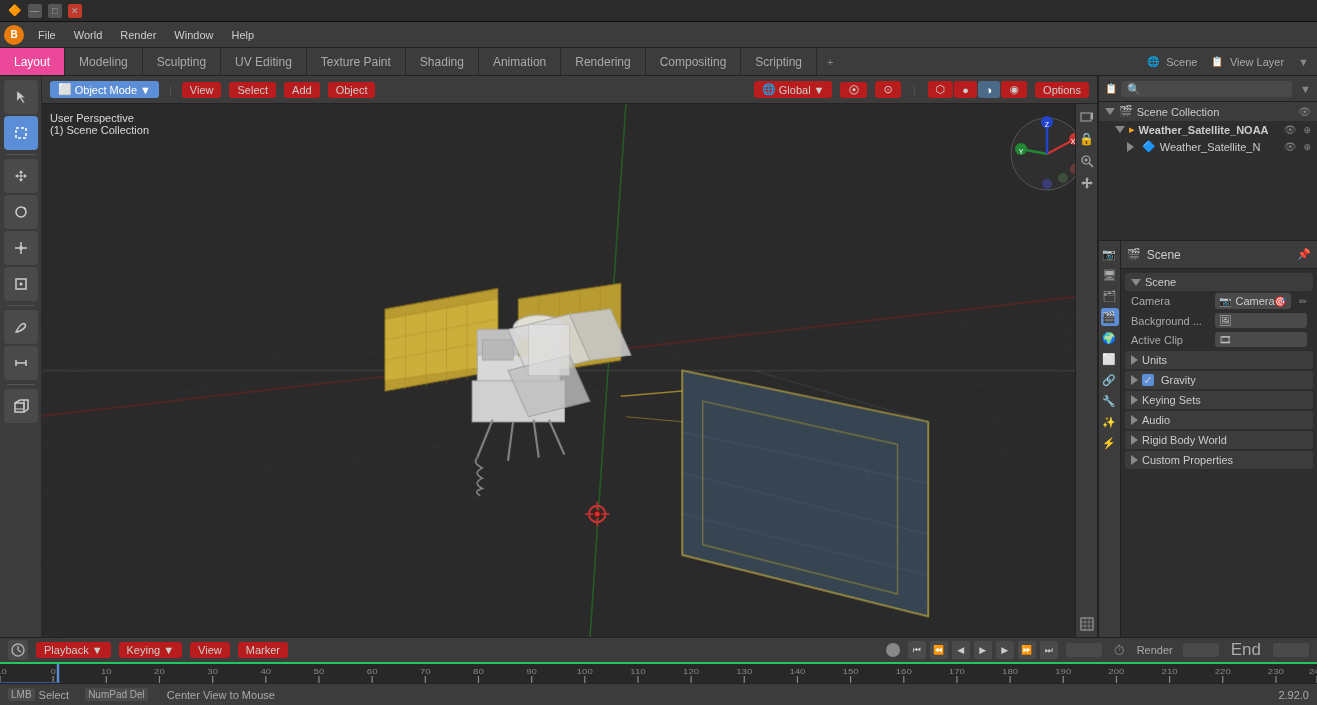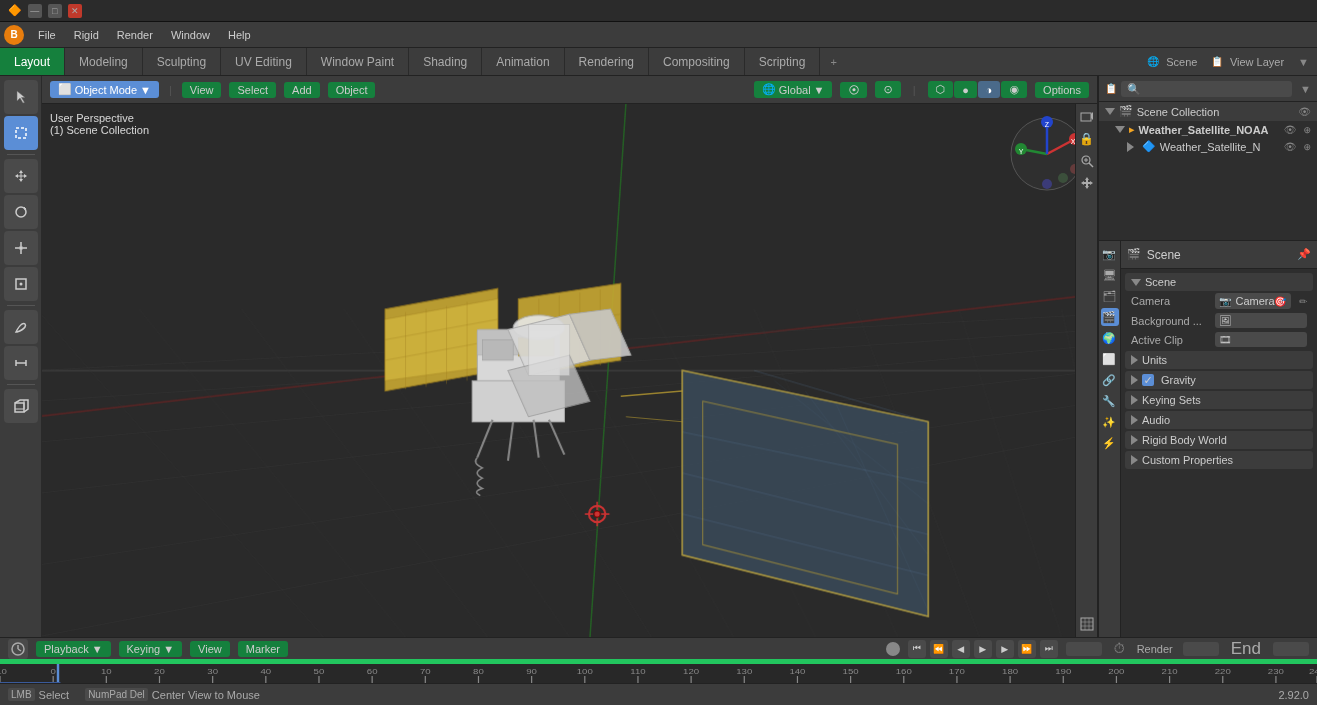--- a/index.html
+++ b/index.html
@@ -12,35 +12,35 @@
     #titlebar .win-btn { width: 14px; height: 14px; background: #555; border-radius: 2px; cursor: pointer; display: flex; align-items: center; justify-content: center; font-size: 9px; }
 
     
     #menubar { height: 26px; background: #3c3c3c; display: flex; align-items: center; padding: 0 4px; gap: 2px; border-bottom: 1px solid #222; }
     #menubar .blender-logo { width: 20px; height: 20px; background: #e87d0d; border-radius: 50%; display: flex; align-items: center; justify-content: center; font-size: 10px; font-weight: bold; color: white; margin-right: 4px; }
     #menubar .menu-item { padding: 2px 8px; cursor: pointer; border-radius: 3px; color: #ccc; font-size: 11px; }
 
     
     #workspace-tabs { height: 28px; background: #3c3c3c; display: flex; align-items: stretch; border-bottom: 1px solid #222; }
     #workspace-tabs .tab { padding: 0 14px; display: flex; align-items: center; cursor: pointer; font-size: 12px; color: #aaa; border-right: 1px solid #2a2a2a; }
-    #workspace-tabs .tab.active { background: #15803d; color: #fff; }
+    #workspace-tabs .tab.active { background: #ec4899; color: #fff; }
     #workspace-tabs .tab-add { padding: 0 10px; display: flex; align-items: center; color: #888; cursor: pointer; }
     #workspace-tabs .tab-spacer { flex: 1; background: #3c3c3c; }
     #workspace-tabs .scene-section { display: flex; align-items: center; padding: 0 8px; gap: 6px; color: #aaa; font-size: 11px; }
 
     
     #left-toolbar { width: 42px; background: #3c3c3c; display: flex; flex-direction: column; align-items: center; padding: 4px 0; gap: 2px; border-right: 1px solid #2a2a2a; }
     .tool-btn { width: 34px; height: 34px; background: #4a4a4a; border-radius: 4px; display: flex; align-items: center; justify-content: center; cursor: pointer; color: #ccc; font-size: 14px; }
     .tool-btn.active { background: #5b8ed6; color: white; }
     .tool-separator { width: 28px; height: 1px; background: #555; margin: 2px 0; }
 
     
     #viewport { flex: 1; background: #282828; position: relative; overflow: hidden; }
     #viewport-header { height: 28px; background: #3c3c3c; display: flex; align-items: center; padding: 0 8px; gap: 8px; border-bottom: 1px solid #222; }
-    .vp-btn { padding: 2px 8px; background: #15803d; border-radius: 3px; cursor: pointer; font-size: 11px; color: #ccc; display: flex; align-items: center; gap: 3px; }
+    .vp-btn { padding: 2px 8px; background: #b91c1c; border-radius: 3px; cursor: pointer; font-size: 11px; color: #ccc; display: flex; align-items: center; gap: 3px; }
     .vp-btn.active { background: #5b8ed6; color: white; }
 
     #viewport-canvas { position: relative; width: 100%; height: calc(100% - 28px); background: #4c1d95; overflow: hidden; }
 
     
     #nav-gizmo { position: absolute; top: 10px; right: 10px; width: 80px; height: 80px; }
 
     
     #viewport-info { position: absolute; top: 8px; left: 8px; background: transparent; }
     #viewport-info .info-line { color: #fff; font-size: 11px; opacity: 0.8; }
@@ -62,21 +62,21 @@
     .props-label { color: #aaa; min-width: 80px; }
     .props-field { flex: 1; background: #4a4a4a; border-radius: 3px; padding: 2px 4px; color: #ccc; display: flex; align-items: center; justify-content: space-between; cursor: pointer; font-size: 11px; }
     .triangle-right { display: inline-block; width: 0; height: 0; border-top: 5px solid transparent; border-bottom: 5px solid transparent; border-left: 7px solid #888; }
     .triangle-down { display: inline-block; width: 0; height: 0; border-left: 5px solid transparent; border-right: 5px solid transparent; border-top: 7px solid #888; }
     #outliner-header { height: 26px; background: #3c3c3c; display: flex; align-items: center; padding: 0 6px; gap: 4px; border-bottom: 1px solid #222; }
 
     .outline-item { display: flex; align-items: center; padding: 2px 6px; cursor: pointer; gap: 4px; }
 
     
     #timeline { height: 46px; background: #3c3c3c; border-top: 1px solid #222; display: flex; flex-direction: column; }
-    #timeline-header { height: 26px; background: #3c3c3c; display: flex; align-items: center; padding: 0 8px; gap: 8px; border-bottom: 5px solid #22c55e; }
+    #timeline-header { height: 26px; background: #3c3c3c; display: flex; align-items: center; padding: 0 8px; gap: 8px; border-bottom: 2px solid #22c55e; }
     #timeline-body { flex: 1; background: #282828; position: relative; overflow: hidden; }
 
     
     #statusbar { height: 22px; background: #3c3c3c; display: flex; align-items: center; padding: 0 8px; gap: 16px; border-top: 1px solid #222; font-size: 11px; color: #aaa; }
 
     
     #scene-svg { position: absolute; top: 0; left: 0; width: 100%; height: 100%; }
     .eye-icon { font-size: 10px; color: #888; cursor: pointer; }
 
     
@@ -99,32 +99,32 @@
   <div class="win-controls">
     <div class="win-btn">—</div>
     <div class="win-btn">□</div>
     <div class="win-btn" style="background:#c0392b;">✕</div>
   </div>
 </div>
 
 <div id="menubar">
   <div class="blender-logo">B</div>
   <span class="menu-item">File</span>
-  <span class="menu-item">Rigid</span>
+  <span class="menu-item">World</span>
   <span class="menu-item">Render</span>
   <span class="menu-item">Window</span>
   <span class="menu-item">Help</span>
 </div>
 
 <div id="workspace-tabs">
   <div class="tab active">Layout</div>
   <div class="tab">Modeling</div>
   <div class="tab">Sculpting</div>
   <div class="tab">UV Editing</div>
-  <div class="tab">Window Paint</div>
+  <div class="tab">Texture Paint</div>
   <div class="tab">Shading</div>
   <div class="tab">Animation</div>
   <div class="tab">Rendering</div>
   <div class="tab">Compositing</div>
   <div class="tab">Scripting</div>
   <div class="tab-add">+</div>
   <div class="tab-spacer"></div>
   <div class="scene-section">
     <span style="font-size:10px; color:#888;">🌐</span>
     <span style="cursor:pointer;">Scene</span>
@@ -655,19 +655,19 @@
       <rect x="0" y="18" width="50" height="2" fill="#3a5a9a"></rect>
     </svg>
   </div>
 </div>
 
 <div id="statusbar">
   <div style="display:flex; align-items:center; gap:4px;">
     <span style="font-size:10px; background:#4a4a4a; border-radius:2px; padding:1px 3px;">LMB</span>
     <span>Select</span>
   </div>
-  <div style="display:flex; align-items:center; gap:4px;">
+  <div style="display:flex; align-items:center; gap:19px;">
     <span style="font-size:10px; background:#4a4a4a; border-radius:2px; padding:1px 3px;">NumPad Del</span>
     <span>Center View to Mouse</span>
   </div>
   <div style="flex:1;"></div>
   <span>2.92.0</span>
 </div>
 
 </body></html>

